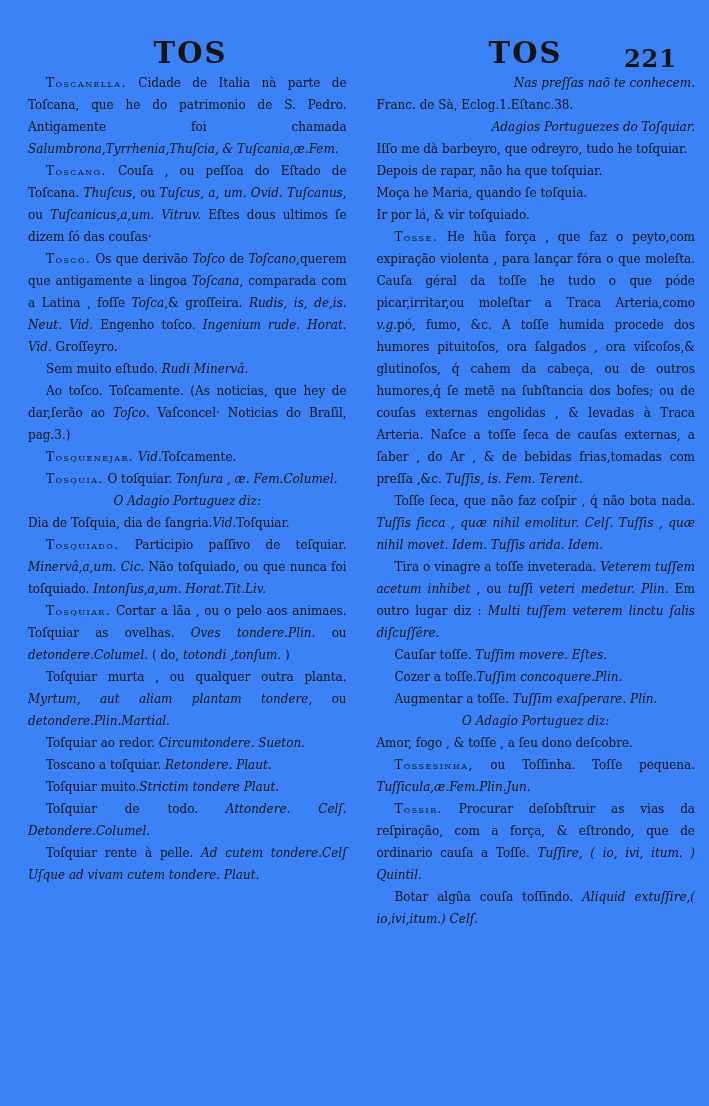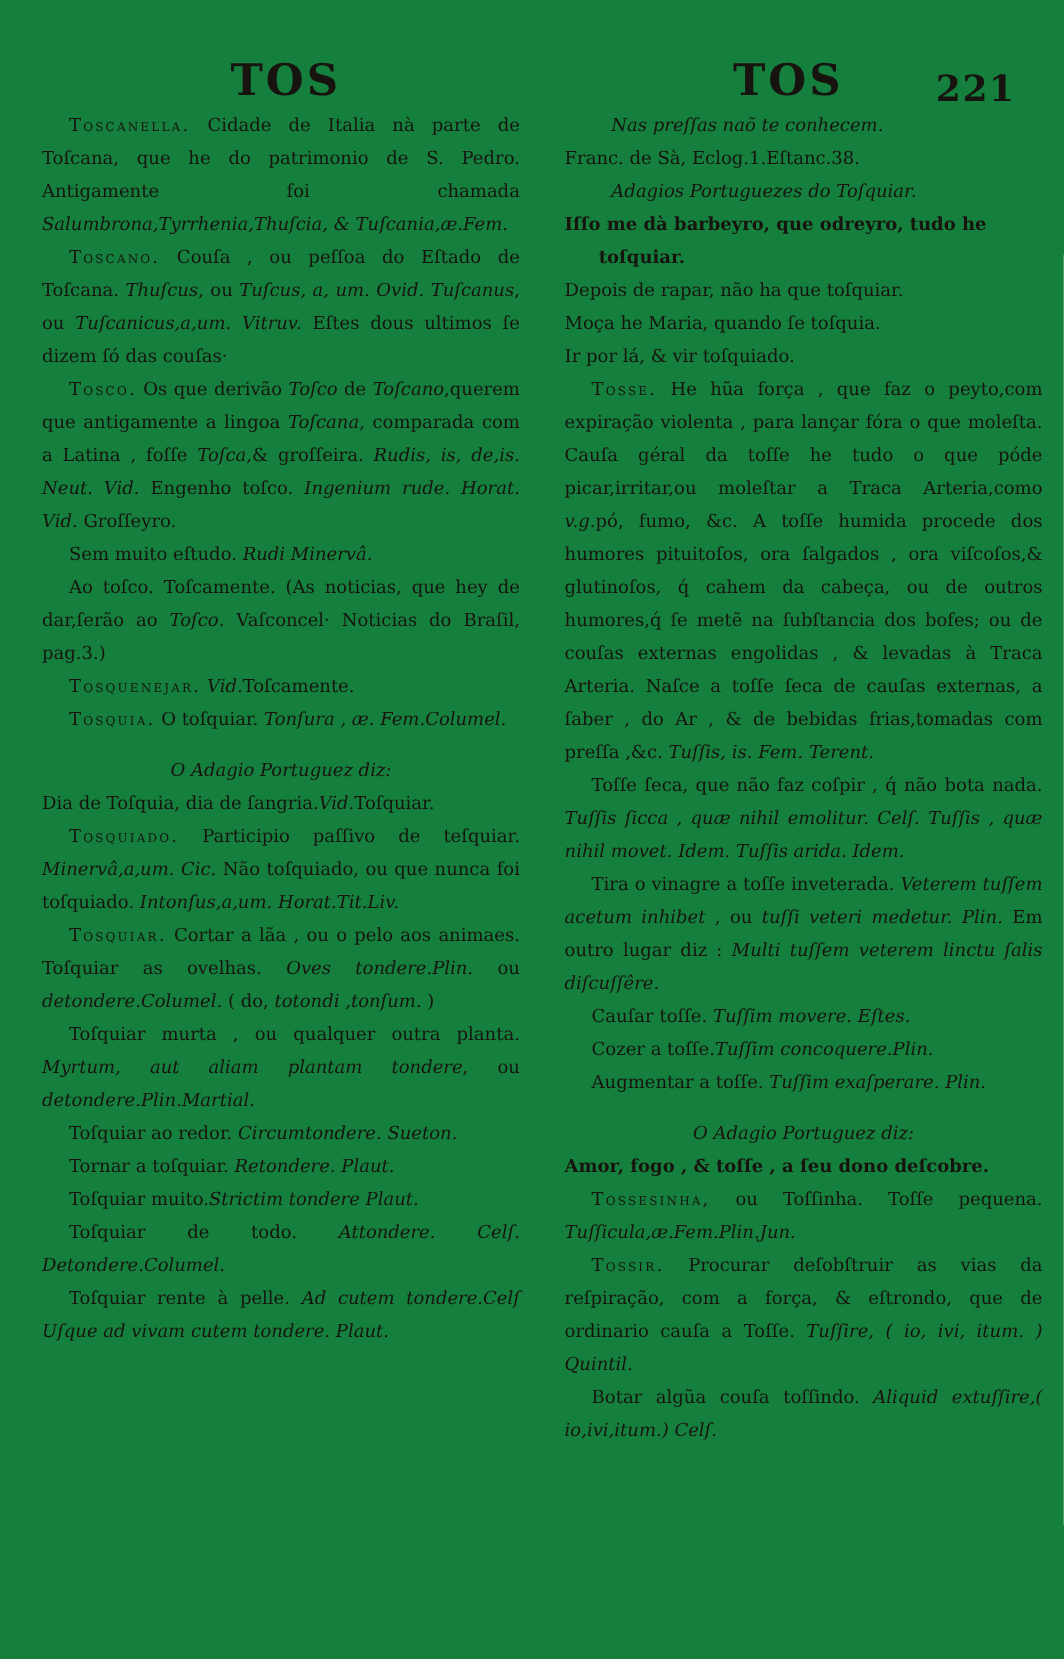--- a/index.html
+++ b/index.html
@@ -35,31 +35,31 @@
   .col{width:325px;}
   .para{
     margin:0;
     font-size:12px;
     line-height:22px;
     text-align:justify;
   }
   .para.entry{text-indent:1.5em;}
   .para.indent{text-indent:1.5em;}
   .para.plain{text-indent:0;}
-  .para.center{text-align:center;text-indent:0;margin-top:12px;}
-  .para.verse{text-align:left;padding-left:1.9em;text-indent:-1.9em;font-weight:bold;}
-  .para.adagio{text-align:left;text-indent:2.6em;}
+  .para.center{text-align:center;text-indent:0;}
+  .para.verse{text-align:left;padding-left:1.9em;text-indent:-1.9em;}
+  .para.adagio{text-align:right;text-indent:2.6em;}
   .seg-sc{font-variant:small-caps;letter-spacing:0.12em;}
   .seg-i{font-style:italic;}
   .seg-r{font-style:normal;}
 </style>
 </head>
 <body>
 
-<div class="page" style="background: #15803d; color: rgb(23, 20, 15);">
+<div class="page" style="background: #3b82f6; color: rgb(23, 20, 15);">
   <div class="running-head">
     <div class="rh-cell">
       <span class="rh-title">TOS</span>
     </div>
     <div class="rh-gap"></div>
     <div class="rh-cell">
       <span class="rh-title">TOS</span>
     </div>
     <span class="rh-pagenum">221</span>
   </div>
@@ -72,21 +72,21 @@
         <p class="para indent"><span class="seg-r">Sem  muito  eſtudo.  </span><span class="seg-i">Rudi   Minervâ.</span></p>
         <p class="para indent"><span class="seg-r">Ao toſco. Toſcamente. (As noticias, que hey de dar,ſerão ao </span><span class="seg-i">Toſco</span><span class="seg-r">. Vaſconcel· Noticias do Braſil, pag.3.)</span></p>
         <p class="para entry"><span class="seg-sc">Tosquenejar.</span><span class="seg-r"> </span><span class="seg-i">Vid.</span><span class="seg-r">Toſcamente.</span></p>
         <p class="para entry"><span class="seg-sc">Tosquia.</span><span class="seg-r">  O  toſquiar.  </span><span class="seg-i">Tonſura , æ. Fem.Columel.</span></p>
         <p class="para center"><span class="seg-i">O Adagio Portuguez diz:</span></p>
         <p class="para plain"><span class="seg-r">Dia de Toſquia, dia de ſangria.</span><span class="seg-i">Vid.</span><span class="seg-r">Toſquiar.</span></p>
         <p class="para entry"><span class="seg-sc">Tosquiado.</span><span class="seg-r">  Participio  paſſivo  de teſquiar. </span><span class="seg-i">Minervâ,a,um. Cic.</span><span class="seg-r"> Não toſquiado, ou que nunca foi  toſquiado. </span><span class="seg-i">Intonſus,a,um.  Horat.Tit.Liv.</span></p>
         <p class="para entry"><span class="seg-sc">Tosquiar.</span><span class="seg-r"> Cortar a lãa , ou  o  pelo aos animaes.  Toſquiar as ovelhas.  </span><span class="seg-i">Oves tondere.Plin.</span><span class="seg-r"> ou </span><span class="seg-i">detondere.Columel.</span><span class="seg-r"> ( do, </span><span class="seg-i">totondi ,tonſum.</span><span class="seg-r"> )</span></p>
         <p class="para indent"><span class="seg-r">Toſquiar murta , ou  qualquer  outra planta. </span><span class="seg-i">Myrtum, aut aliam plantam tondere</span><span class="seg-r">, ou </span><span class="seg-i">detondere.Plin.Martial.</span></p>
         <p class="para indent"><span class="seg-r">Toſquiar  ao  redor.  </span><span class="seg-i">Circumtondere. Sueton.</span></p>
-        <p class="para indent"><span class="seg-r">Tornar a toſquiar. </span><span class="seg-i">Retondere. Plaut.</span></p>
+        <p class="para indent"><span class="seg-r">Toscano a toſquiar. </span><span class="seg-i">Retondere. Plaut.</span></p>
         <p class="para indent"><span class="seg-r">Toſquiar muito.</span><span class="seg-i">Strictim tondere Plaut.</span></p>
         <p class="para indent"><span class="seg-r">Toſquiar  de  todo.  </span><span class="seg-i">Attondere.  Celſ. Detondere.Columel.</span></p>
         <p class="para indent"><span class="seg-r">Toſquiar rente à pelle.  </span><span class="seg-i">Ad cutem tondere.Celſ Uſque ad vivam  cutem tondere. Plaut.</span></p>
       </div>
     <div class="rh-gap"></div>
     <div class="col">
         <p class="para adagio"><span class="seg-i">Nas preſſas naõ  te conhecem.</span></p>
         <p class="para plain"><span class="seg-r">Franc. de Sà, Eclog.1.Eſtanc.38.</span></p>
         <p class="para adagio"><span class="seg-i">Adagios Portuguezes do Toſquiar.</span></p>
         <p class="para verse"><span class="seg-r">Iſſo me dà barbeyro, que odreyro, tudo he toſquiar.</span></p>

